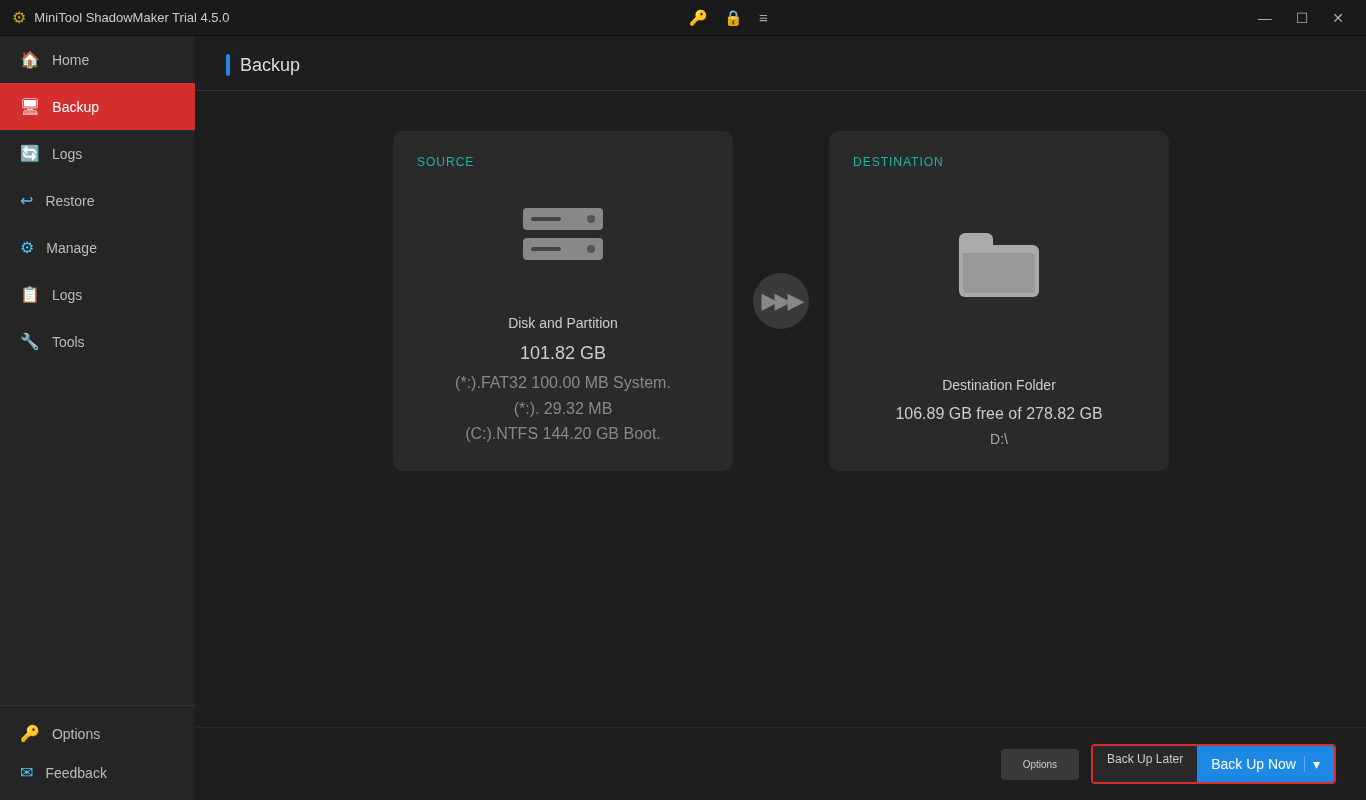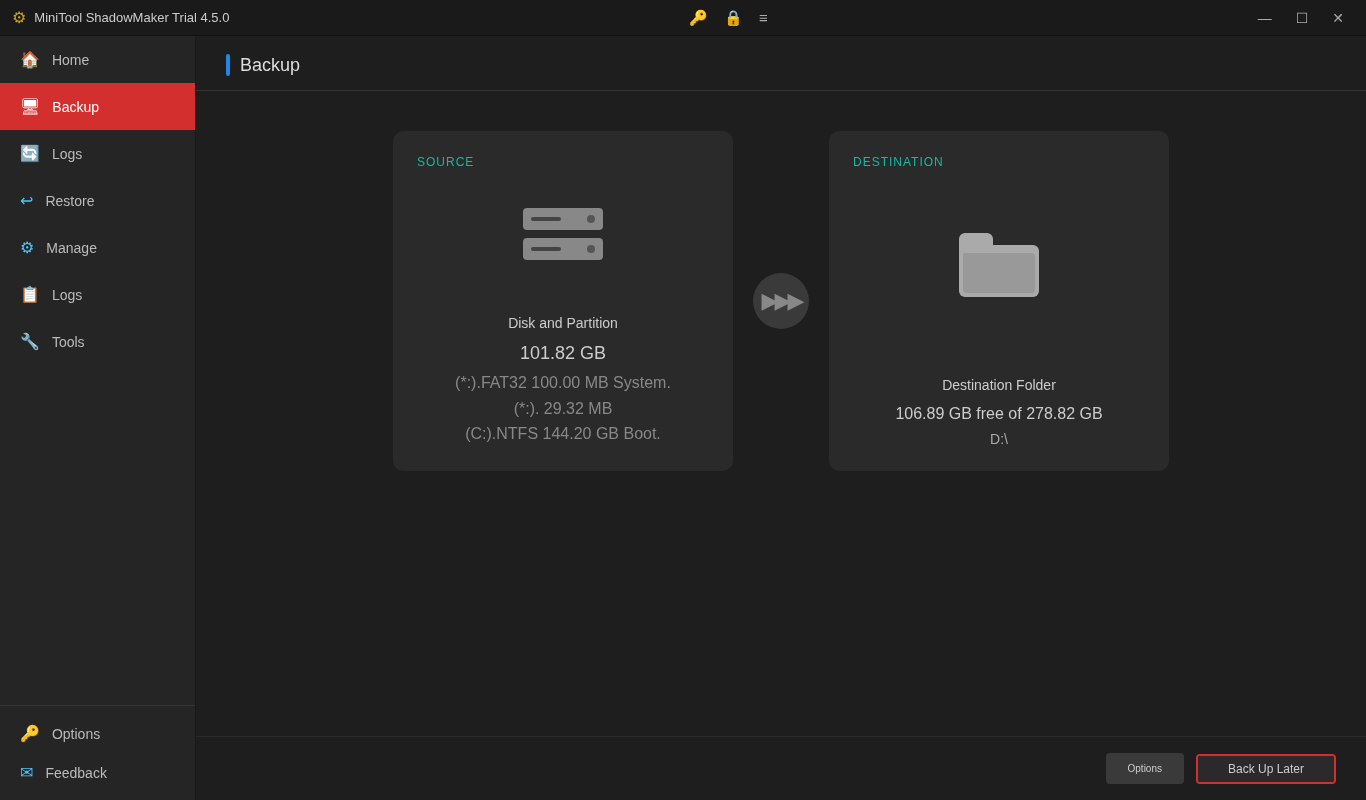--- a/index.html
+++ b/index.html
@@ -321,21 +321,21 @@
       background: #3a3a3a;
       border: none;
       border-radius: 4px;
       color: #ccc;
       font-size: 10px;
       cursor: pointer;
     }
 
     .btn-backup-group {
       display: flex;
-      flex-direction: column;
+      flex-direction: row;
       align-items: stretch;
       border: 2px solid #d32f2f;
       border-radius: 4px;
       overflow: hidden;
       min-width: 140px;
     }
     .btn-backup-later {
       background: #2a2a2a;
       color: #ccc;
       font-size: 12px;
@@ -483,17 +483,21 @@
 
       </div>
 
     </div>
 
     <div class="action-bar">
       <button class="btn-options">Options</button>
 
       <div class="btn-backup-group">
         <div class="btn-backup-later">Back Up Later</div>
+        <div class="btn-backup-now">
+          <span>Back Up Now</span>
+          <span class="dropdown-arrow">▾</span>
+        </div>
       </div>
     </div>
 
   </div>
 </div>
 
 </body></html>

